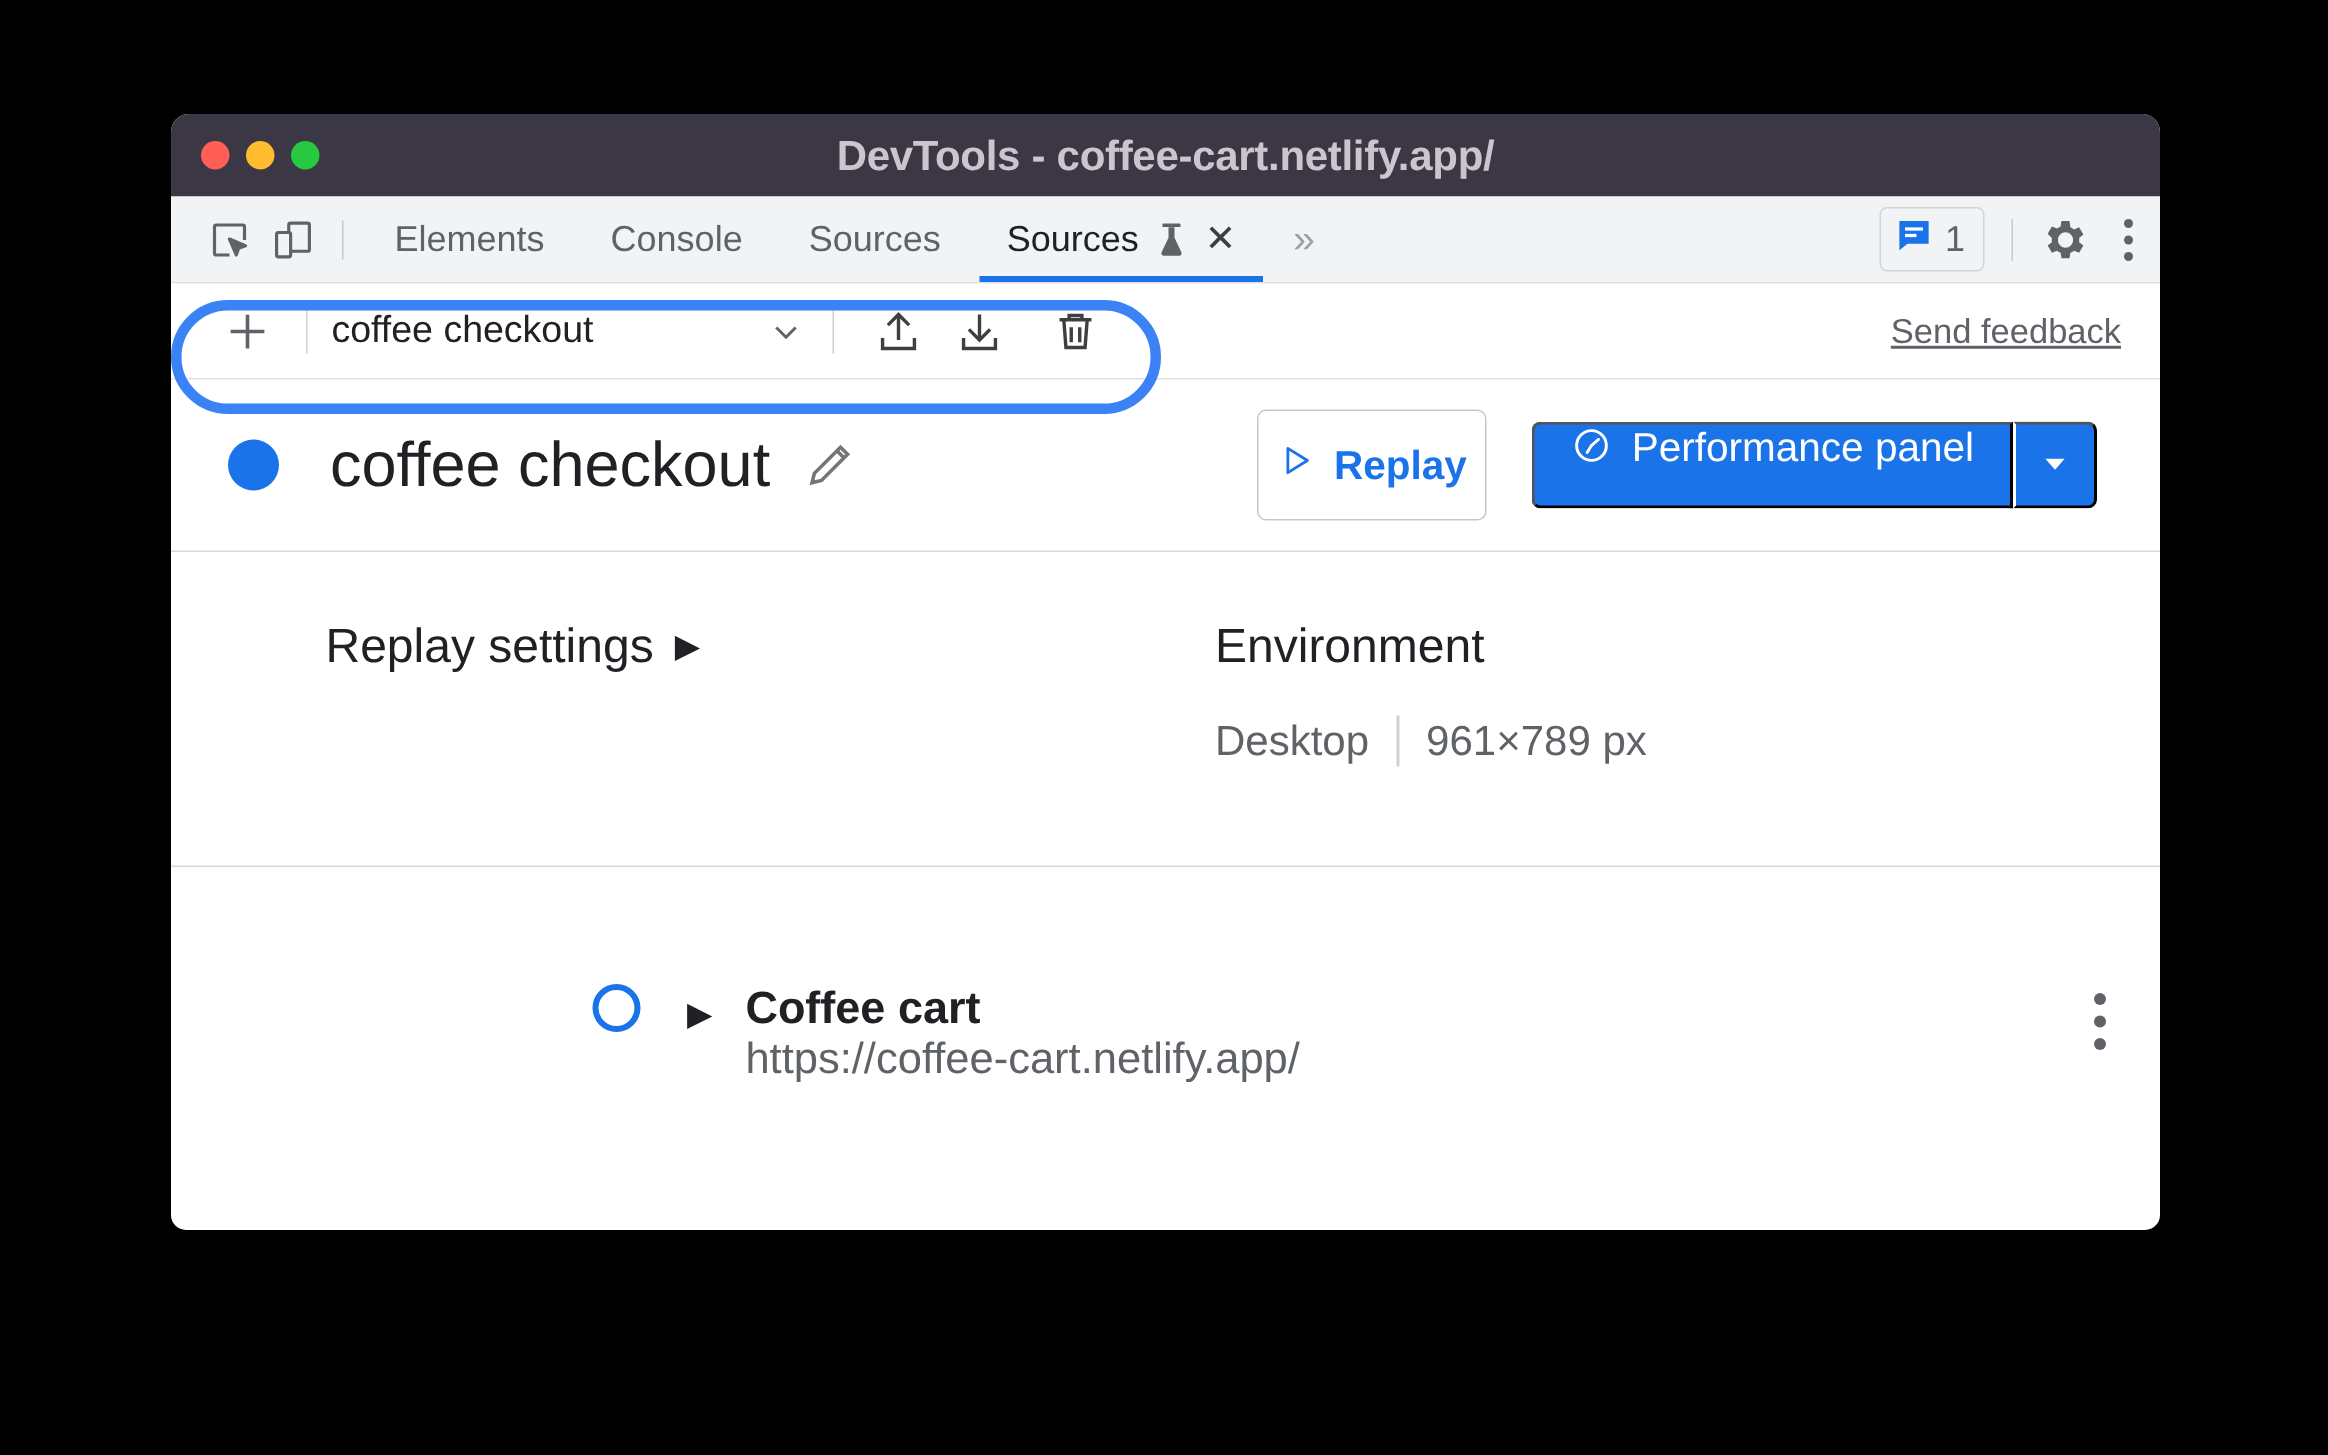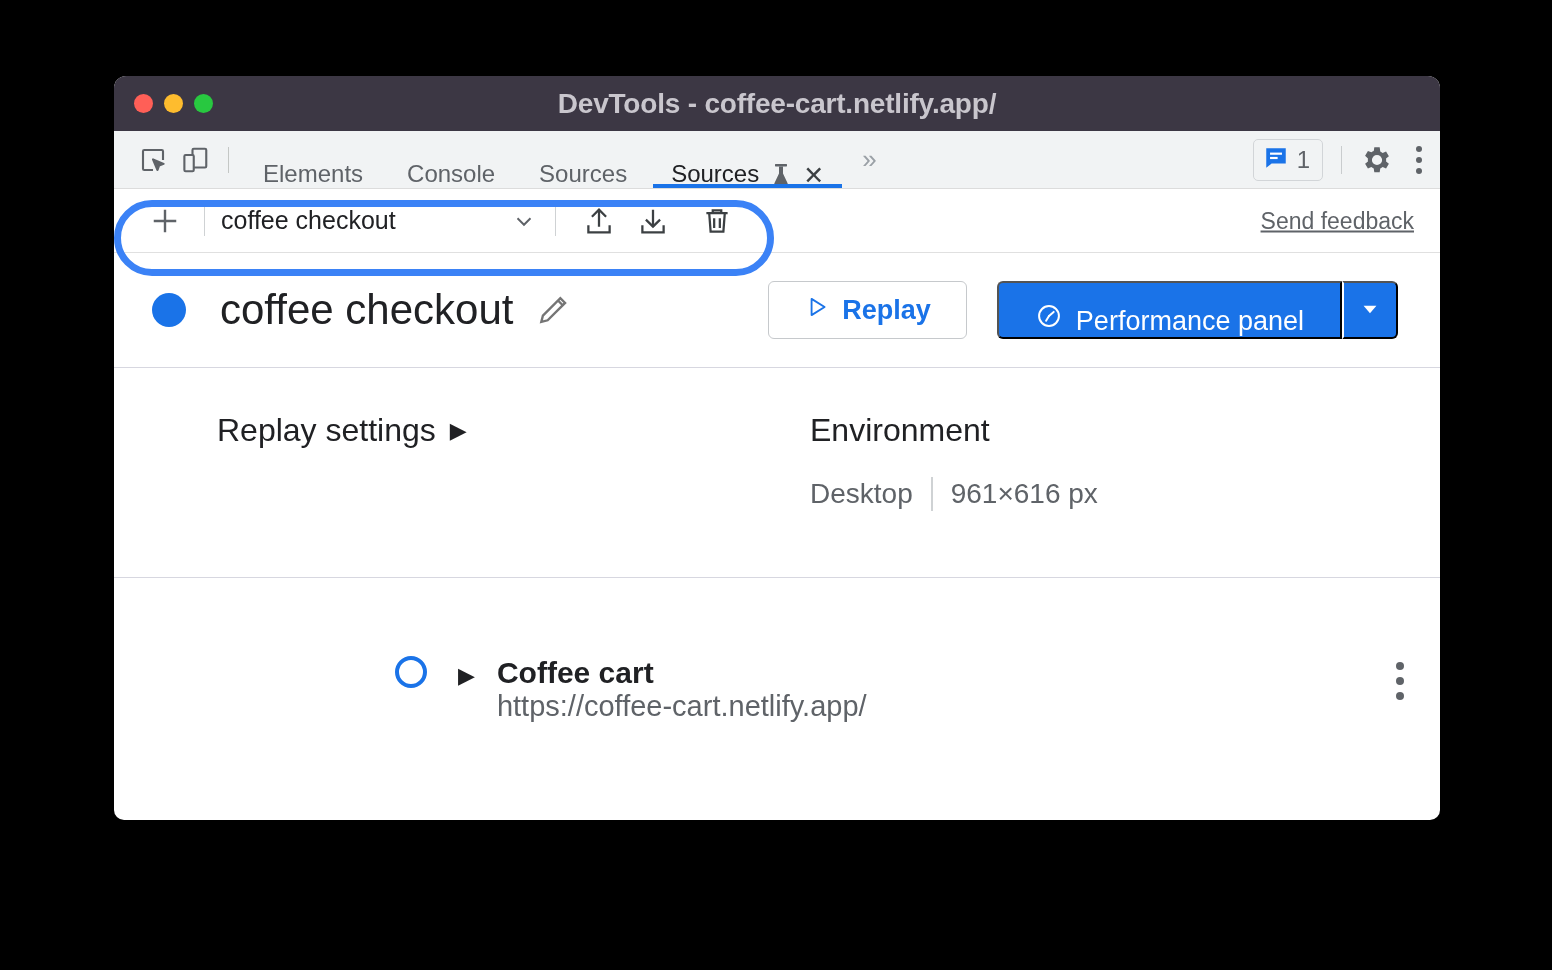--- a/index.html
+++ b/index.html
@@ -59,21 +59,21 @@
     display: flex; align-items: center; justify-content: center;
     color: #5f6368;
   }
   .tb-sep {
     width: 1px; height: 26px; background: #c4c7c5; margin: 0 12px;
   }
   .tabs { display: flex; align-items: center; height: 100%; }
   .tab {
     position: relative;
     height: 100%;
-    display: flex; align-items: flex-end;
+    display: flex; align-items: center;
     padding: 0 22px;
     font-size: 24px;
     color: #5f6368;
     white-space: nowrap;
   }
   .tab.active { color: #202124; }
   .tab.active .underline {
     position: absolute; left: 4px; right: 4px; bottom: 0;
     height: 4px; background: #1a73e8;
   }
@@ -143,29 +143,29 @@
     padding: 0 42px 0 38px;
     border-bottom: 1px solid #d7d7e0;
     background: #fff;
   }
   .blue-dot { width: 34px; height: 34px; border-radius: 50%; background: #1a73e8; flex: none; }
   .rec-title { font-size: 42px; color: #202124; margin-left: 34px; white-space: nowrap; }
   .pencil { margin-left: 22px; color: #757575; display: flex; align-items: center; }
   .hdr-spacer { flex: 1; }
   .btn-replay {
     display: flex; align-items: center; gap: 12px;
-    height: 58px; padding: 0 35px;
+    height: 74px; padding: 0 12px;
     border: 1px solid #c6c9cc; border-radius: 6px;
     background: #fff; color: #1a73e8;
     font-size: 27px; font-weight: bold;
   }
   .btn-perf-group { display: flex; margin-left: 30px; }
   .btn-perf {
-    display: flex; align-items: flex-end; gap: 13px;
-    height: 58px; padding: 0 36px;
+    display: flex; align-items: flex-start; gap: 13px;
+    height: 58px; padding: 0 24px;
     background: #1a73e8; color: #fff;
     font-size: 27px;
     border-radius: 6px 0 0 6px;
   }
   .btn-perf-arrow {
     width: 56px; height: 58px;
     background: #1a73e8;
     border-left: 2px solid #fff;
     border-radius: 0 6px 6px 0;
     display: flex; align-items: center; justify-content: center;
@@ -399,21 +399,21 @@
           <span class="set-tri">▶</span>
         </div>
       </div>
       <div class="settings-col right">
         <div class="set-head">
           <span>Environment</span>
         </div>
         <div class="set-sub">
           <span>Desktop</span>
           <span class="set-vline"></span>
-          <span>961×616 px</span>
+          <span>961×789 px</span>
         </div>
       </div>
     </div>
 
     <div class="steps">
       <div class="rail"></div>
       <div class="rail-line"></div>
       <div class="step-ring"></div>
       <div class="step-row">
         <span class="step-tri">▶</span>

